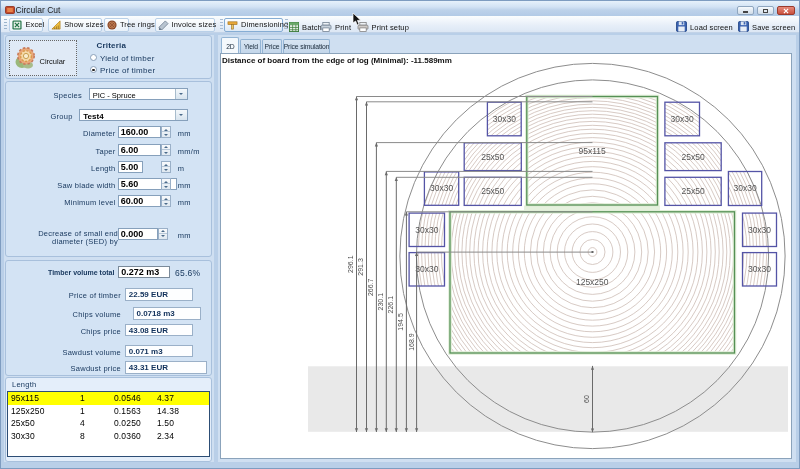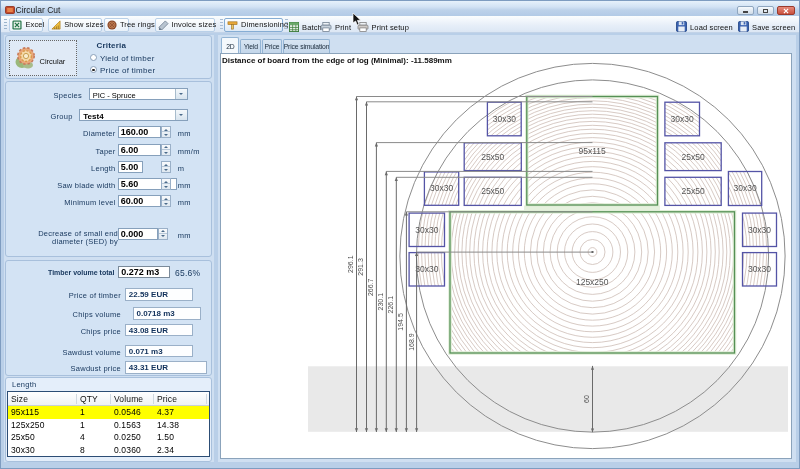--- a/index.html
+++ b/index.html
@@ -273,30 +273,20 @@
       <div class="robox" style="left:129px;top:272.1px;width:67.8px">0.0718 m3</div>
       <div class="flab" style="right:93.1px;top:291.9px">Chips price</div>
       <div class="robox" style="left:121.3px;top:288.9px;width:67.8px">43.08 EUR</div>
       <div class="flab" style="right:93.1px;top:312.7px">Sawdust volume</div>
       <div class="robox" style="left:121.3px;top:309.7px;width:67.8px">0.071 m3</div>
       <div class="flab" style="right:93.1px;top:329.1px">Sawdust price</div>
       <div class="robox" style="left:121.3px;top:326.1px;width:82px">43.31 EUR</div>
     <div class="grp" style="left:1px;top:342.2px;width:207px;height:84.8px;background:#e4eefa"></div>
       <div class="flab" style="left:8px;top:344.5px">Length</div>
       <div class="ttable" style="left:2.7px;top:356.1px;width:203px;height:66px">
-        <div class="thead">
-          <span style="left:3.2px">Size</span>
-          <span style="left:72.3px">QTY</span>
-          <span style="left:106.3px">Volume</span>
-          <span style="left:149.3px">Price</span>
-          <i style="left:68px"></i>
-          <i style="left:102px"></i>
-          <i style="left:145px"></i>
-          <i style="left:198px"></i>
-        </div>
         <div class="trow sel">
           <span style="left:3.2px">95x115</span>
           <span style="left:72.3px">1</span>
           <span style="left:106.3px">0.0546</span>
           <span style="left:149.3px">4.37</span>
         </div>
         <div class="trow">
           <span style="left:3.2px">125x250</span>
           <span style="left:72.3px">1</span>
           <span style="left:106.3px">0.1563</span>

